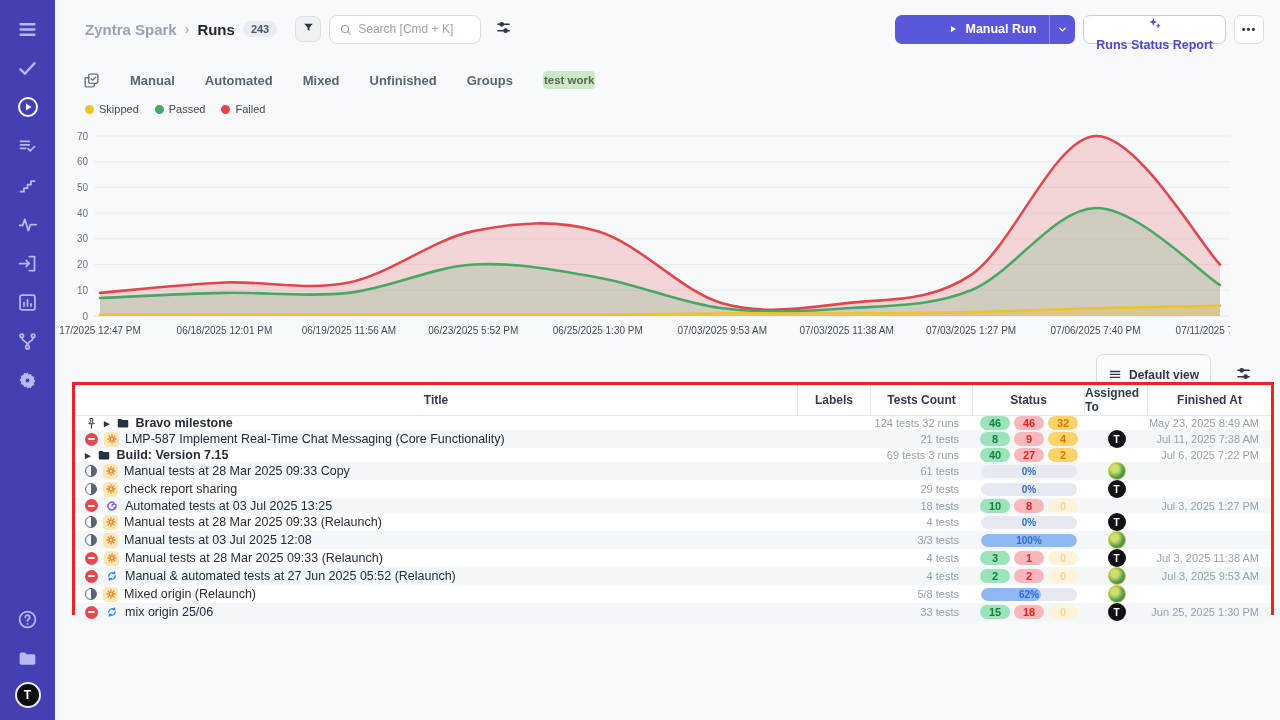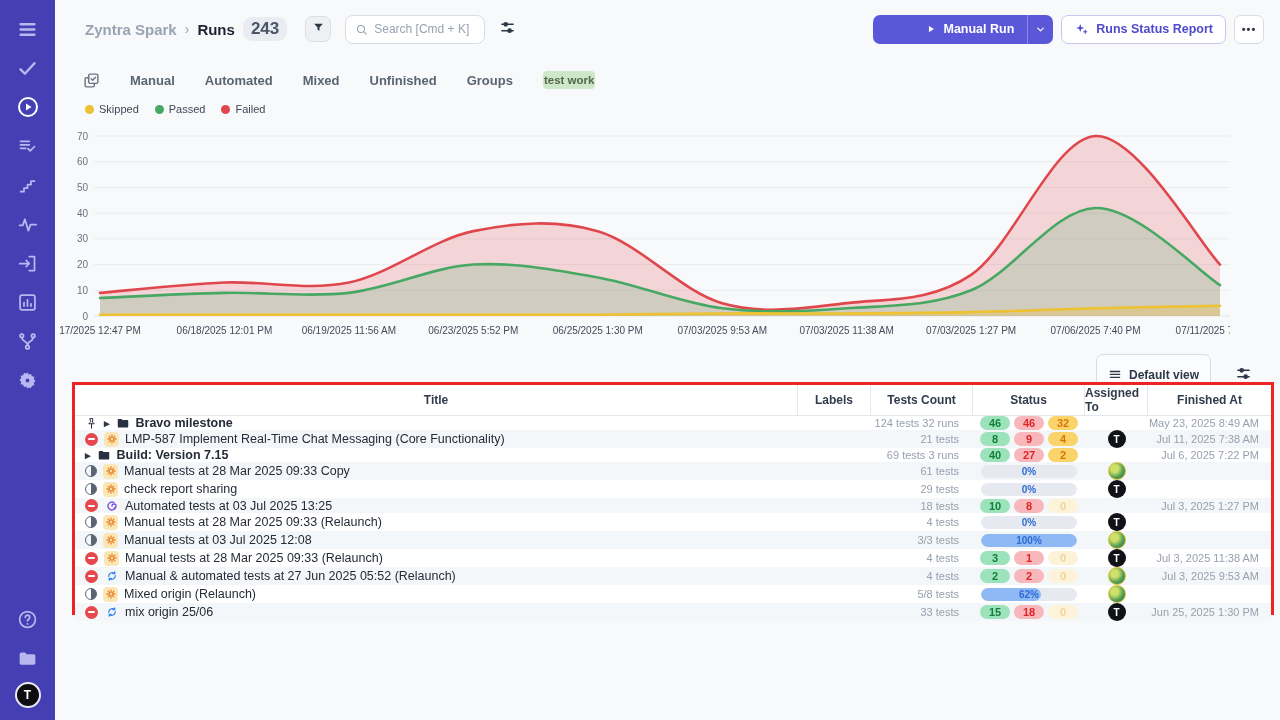--- a/index.html
+++ b/index.html
@@ -19,37 +19,37 @@
               font-weight:bold; display:flex; align-items:center; justify-content:center; border:2px solid #e8e8f5; cursor:pointer; }
 
   
   .main { position:absolute; left:55px; top:0; right:0; bottom:0; }
 
   
   .hdr { position:absolute; left:0; top:0; right:0; height:58px; display:flex; align-items:center; padding:0 16px 0 30px; }
   .crumb-project { color:#9aa3b2; font-size:15px; font-weight:700; }
   .crumb-sep { color:#9aa3b2; font-size:14px; margin:0 8px; }
   .crumb-page { color:#1b2230; font-size:15px; font-weight:700; }
-  .count-badge { background:#e9ecf0; color:#4a5568; font-size:17px; font-weight:700; border-radius:9px;
+  .count-badge { background:#e9ecf0; color:#4a5568; font-size:11px; font-weight:700; border-radius:9px;
                  padding:2px 8px; margin-left:8px; }
   .filter-btn { width:26px; height:26px; margin-left:18px; background:#eef0f3; border:1px solid #dce0e5;
                 border-radius:7px; display:flex; align-items:center; justify-content:center; color:#2d3748; cursor:pointer; }
-  .search { width:140px; height:29px; margin-left:14px; background:#fff; border:1px solid #d8dde3; border-radius:8px;
+  .search { width:152px; height:29px; margin-left:8px; background:#fff; border:1px solid #d8dde3; border-radius:8px;
             display:flex; align-items:center; padding:0 9px; color:#9aa3b2; }
   .search input { border:0; outline:0; background:transparent; font-size:12px; color:#4a5568; width:100%;
                   font-family:"Liberation Sans", sans-serif; }
   .search input::placeholder { color:#9aa3b2; }
   .tune-btn { margin-left:14px; color:#2d3748; cursor:pointer; display:flex; }
   .hdr-right { margin-left:auto; display:flex; align-items:center; gap:8px; }
   .btn-primary { height:29px; background:#5a57d9; border-radius:7px; display:flex; align-items:stretch;
                  color:#fff; cursor:pointer; overflow:hidden; }
   .btn-primary .lbl { display:flex; align-items:center; gap:7px; padding:0 13px; font-size:12.5px; font-weight:700;margin-left:40px; }
   .btn-primary .chev { display:flex; align-items:center; padding:0 7px; border-left:1px solid rgba(255,255,255,.3); }
   .btn-outline { height:29px; background:#fff; border:1px solid #c9c7f0; border-radius:7px; color:#4f4acc;
-                 display:flex; align-items:center; gap:7px; padding:0 12px; font-size:12.5px; font-weight:700; cursor:pointer; }
+                 display:flex; align-items:center; gap:7px; padding:0 12px; font-size:12.5px; font-weight:700; cursor:pointer;flex-direction:column; }
   .btn-dots { height:29px; width:30px; background:#fff; border:1px solid #d8dde3; border-radius:7px; color:#2d3748;
               display:flex; align-items:center; justify-content:center; font-size:11px; letter-spacing:1px; font-weight:bold; cursor:pointer; }
 
   
   .tabs { position:absolute; left:0; top:64px; right:0; height:32px; display:flex; align-items:center; padding-left:28px; gap:30px; }
   .tab-ico { color:#6b7280; display:flex; cursor:pointer; }
   .tab { color:#5a6472; font-size:13px; font-weight:600; cursor:pointer; }
   .tab-badge { background:#cde8c6; color:#55684f; font-size:11.5px; font-weight:600; padding:3px 1px; border-radius:4px; cursor:pointer; }
 
   

